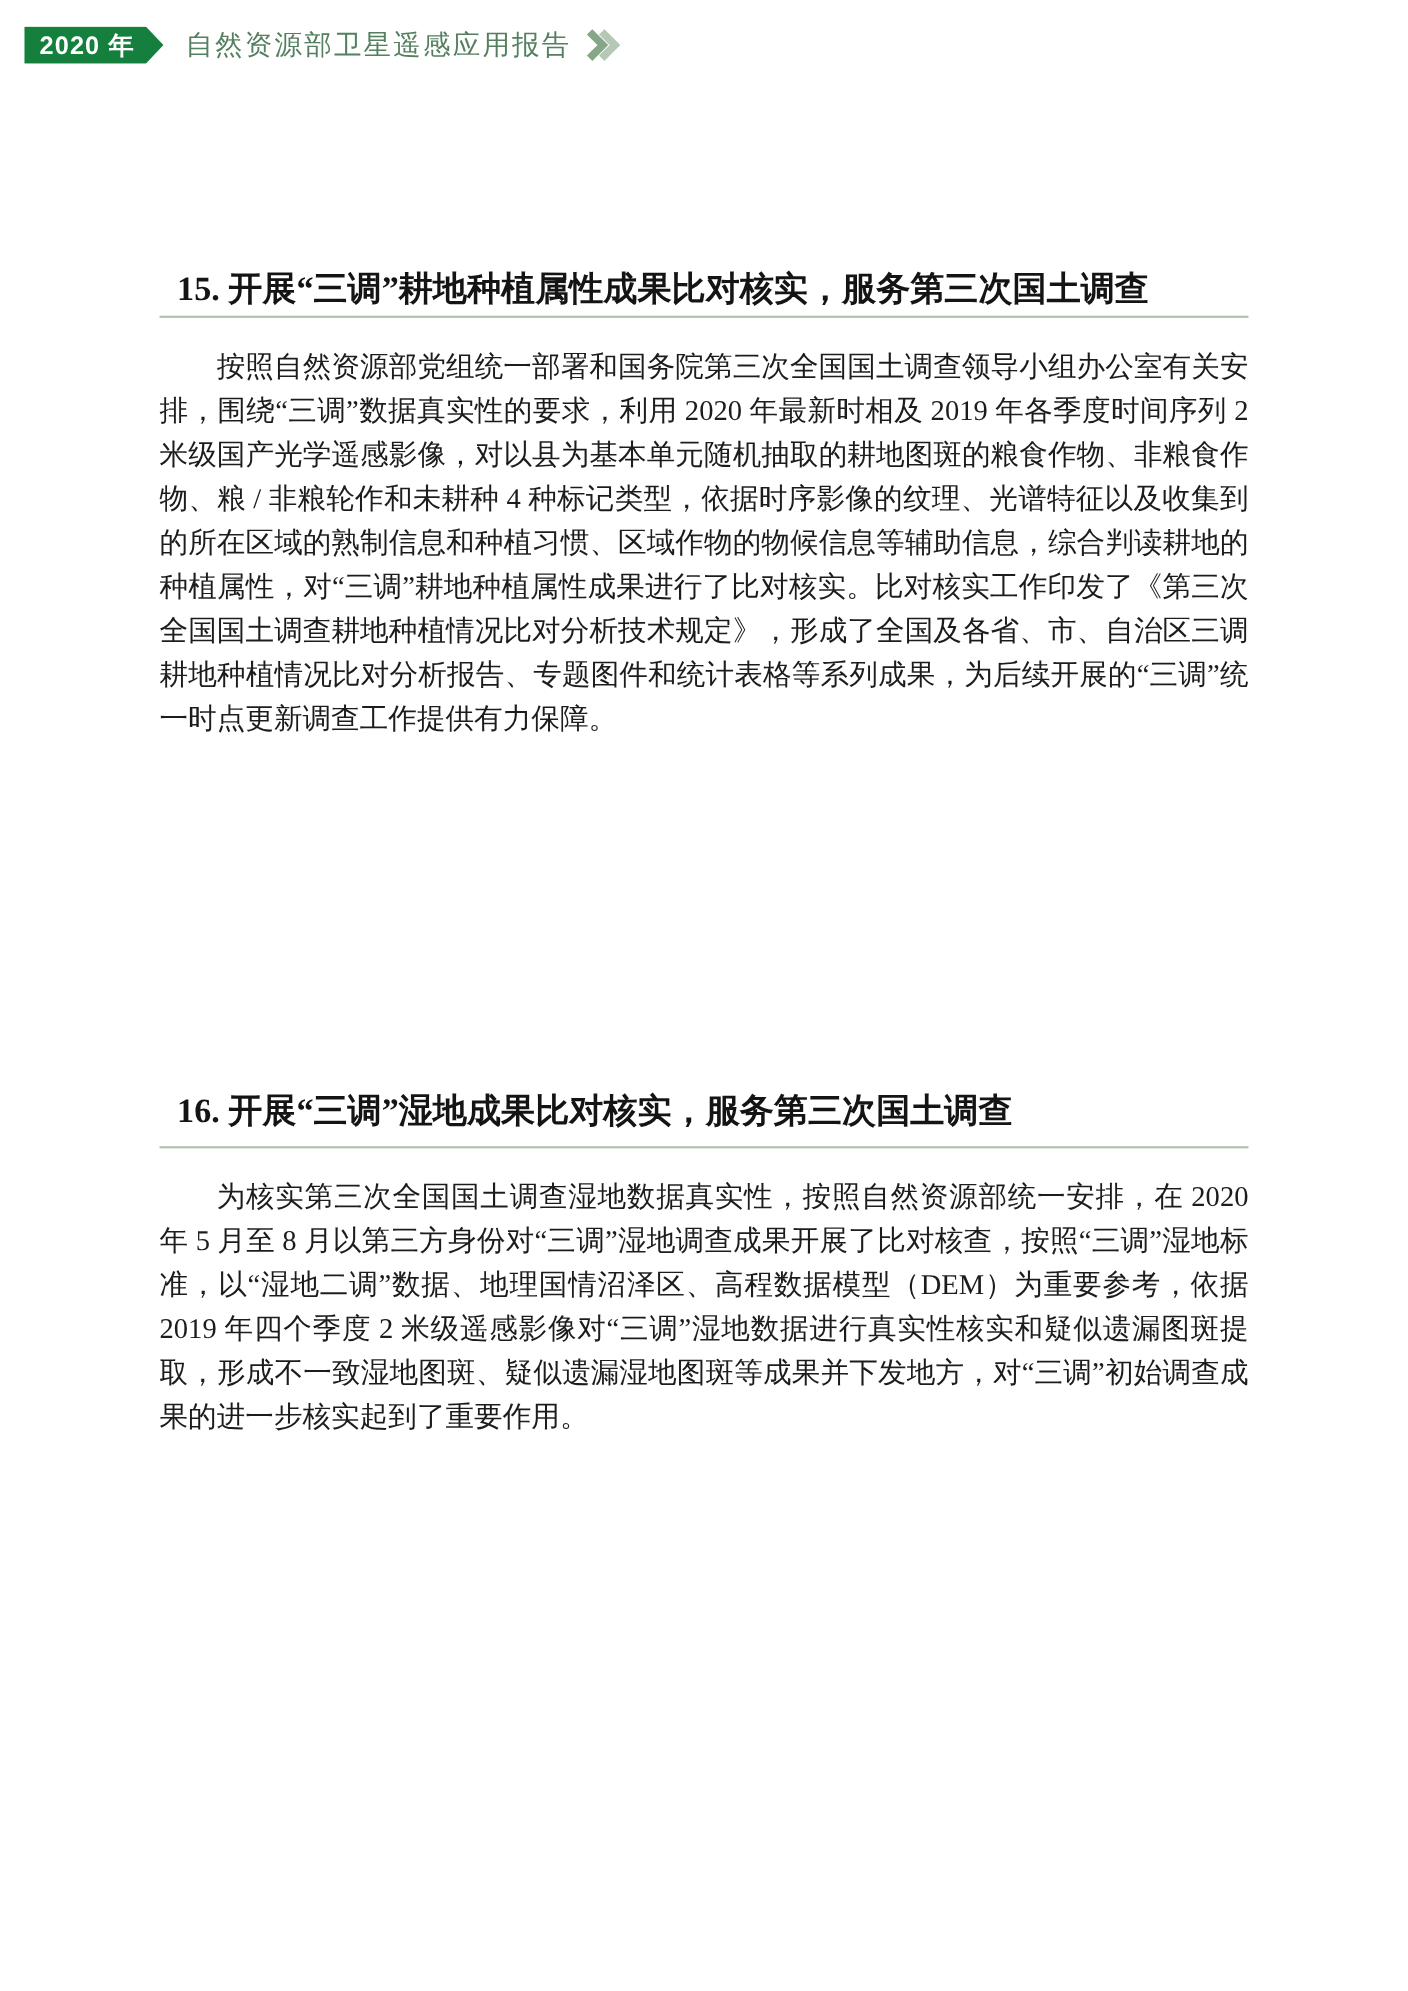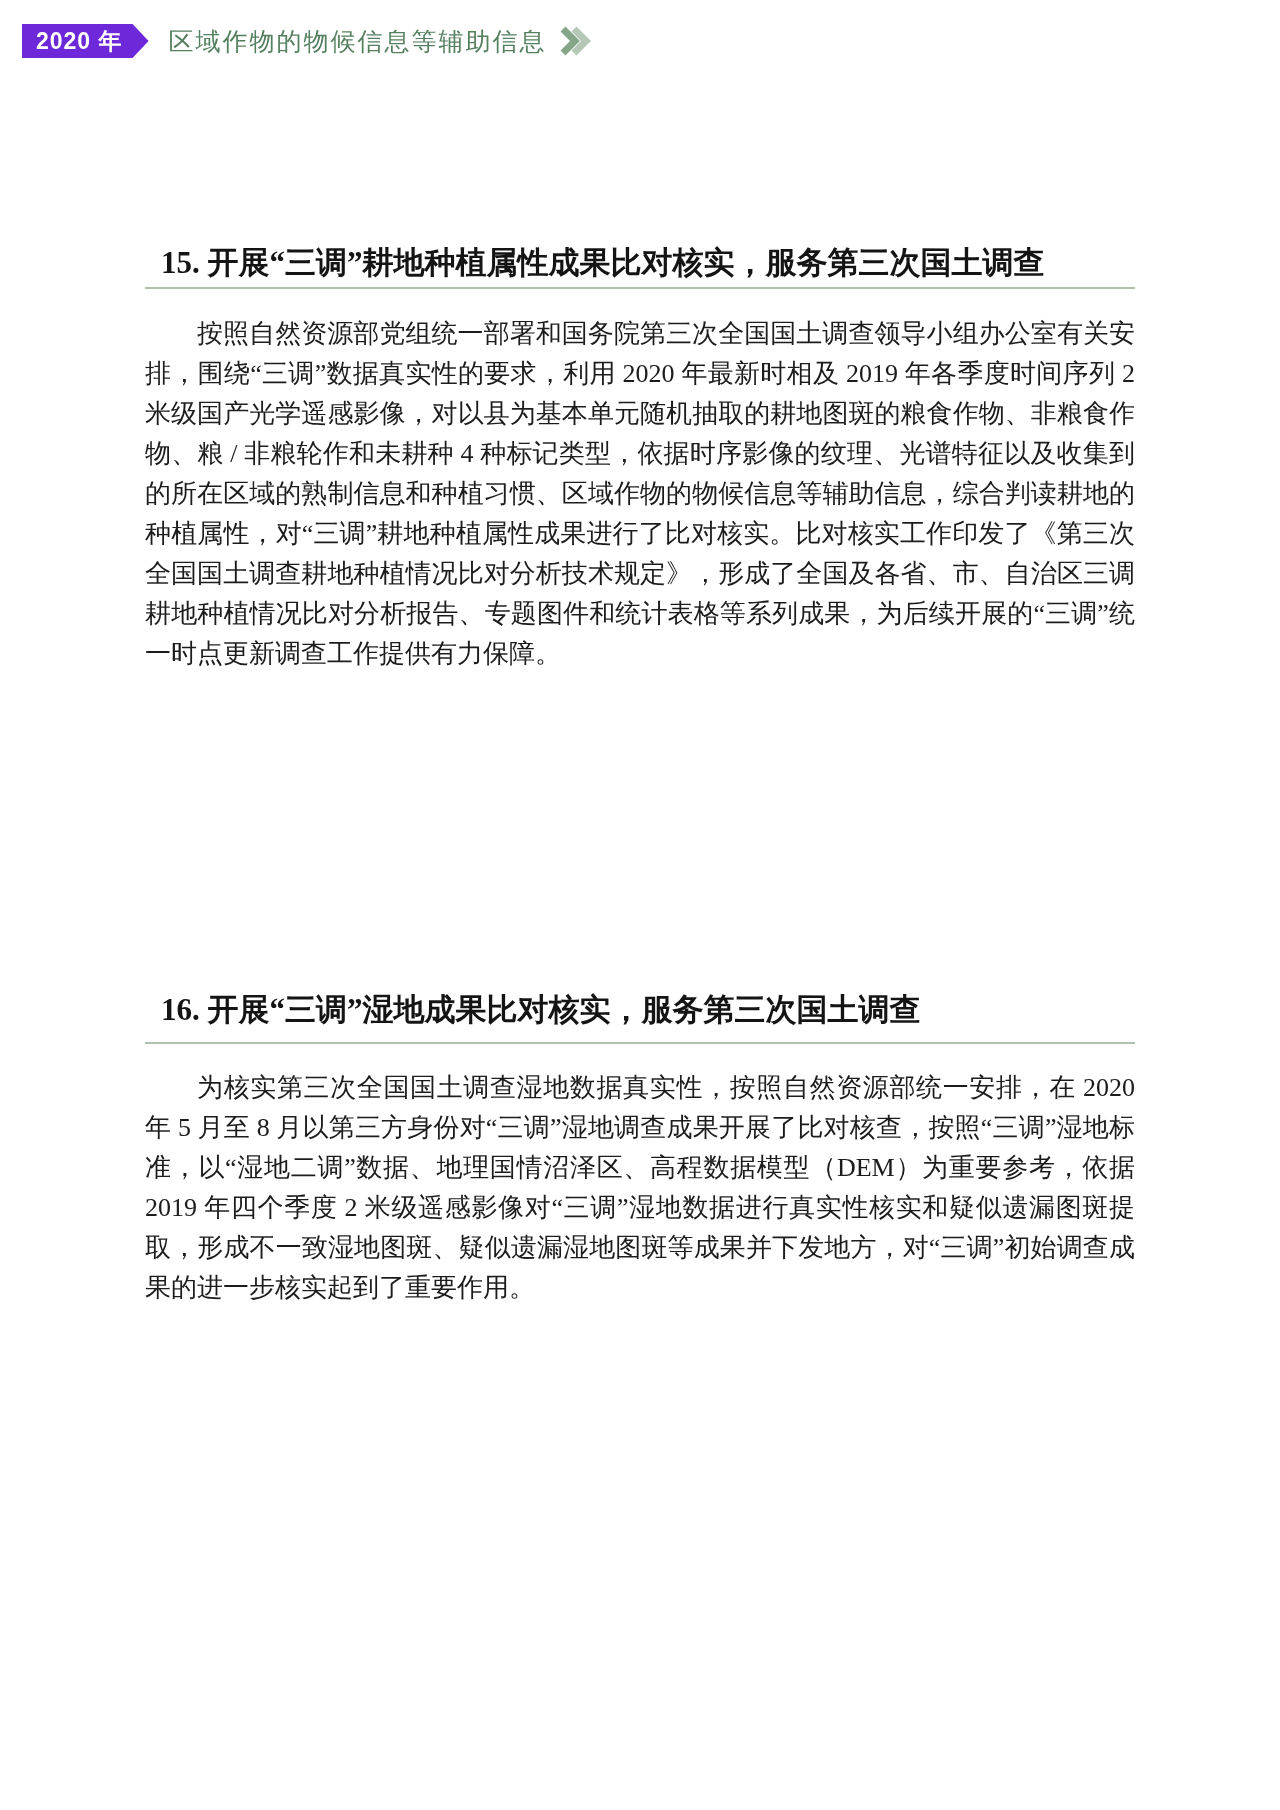--- a/index.html
+++ b/index.html
@@ -25,21 +25,21 @@
     display: flex;
     align-items: center;
     height: 36px;
   }
   .year-badge {
     display: flex;
     align-items: center;
     justify-content: center;
     height: 34px;
     padding: 0 26px 0 14px;
-    background: #6d28d9;
+    background: #15803d;
     color: #ffffff;
     font-family: "Liberation Sans", "DejaVu Sans", sans-serif;
     font-size: 23px;
     font-weight: 700;
     letter-spacing: 1px;
     clip-path: polygon(0 0, calc(100% - 16px) 0, 100% 50%, calc(100% - 16px) 100%, 0 100%);
   }
   .header-title {
     margin-left: 20px;
     color: #558060;
@@ -111,21 +111,21 @@
 </style>
 </head>
 <body>
 
 <div class="page">
 
   <header class="page-header">
     <div class="year-badge">
       <span>2020 年</span>
     </div>
-    <div class="header-title">区域作物的物候信息等辅助信息</div>
+    <div class="header-title">自然资源部卫星遥感应用报告</div>
     <svg class="header-chevron" viewBox="0 0 34 30" fill="none" xmlns="http://www.w3.org/2000/svg">
       <polyline points="6,3 18,15 6,27" stroke="#86a689" stroke-width="7" fill="none"></polyline>
       <polyline points="17,3 29,15 17,27" stroke="#b5c8b6" stroke-width="7" fill="none"></polyline>
     </svg>
   </header>
 
   <section>
     <h2 class="section-heading h-15">15. 开展“三调”耕地种植属性成果比对核实，服务第三次国土调查</h2>
     <div class="heading-divider rule-15"></div>
     <p class="section-body p-15">按照自然资源部党组统一部署和国务院第三次全国国土调查领导小组办公室有关安排，围绕“三调”数据真实性的要求，利用 2020 年最新时相及 2019 年各季度时间序列 2 米级国产光学遥感影像，对以县为基本单元随机抽取的耕地图斑的粮食作物、非粮食作物、粮 / 非粮轮作和未耕种 4 种标记类型，依据时序影像的纹理、光谱特征以及收集到的所在区域的熟制信息和种植习惯、区域作物的物候信息等辅助信息，综合判读耕地的种植属性，对“三调”耕地种植属性成果进行了比对核实。比对核实工作印发了《第三次全国国土调查耕地种植情况比对分析技术规定》，形成了全国及各省、市、自治区三调耕地种植情况比对分析报告、专题图件和统计表格等系列成果，为后续开展的“三调”统一时点更新调查工作提供有力保障。</p>

